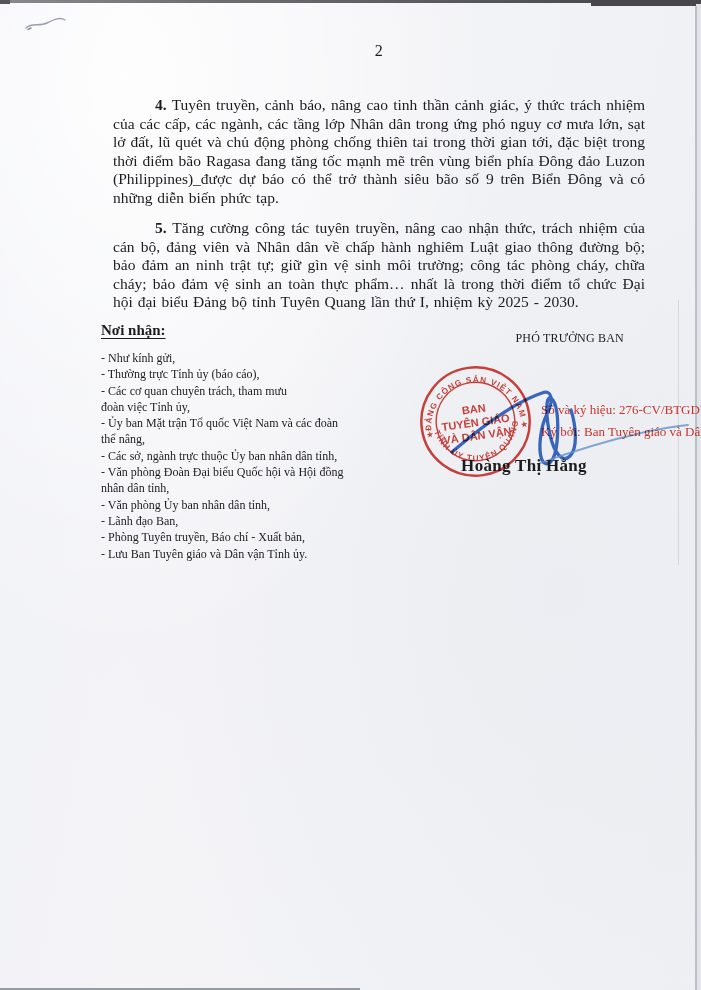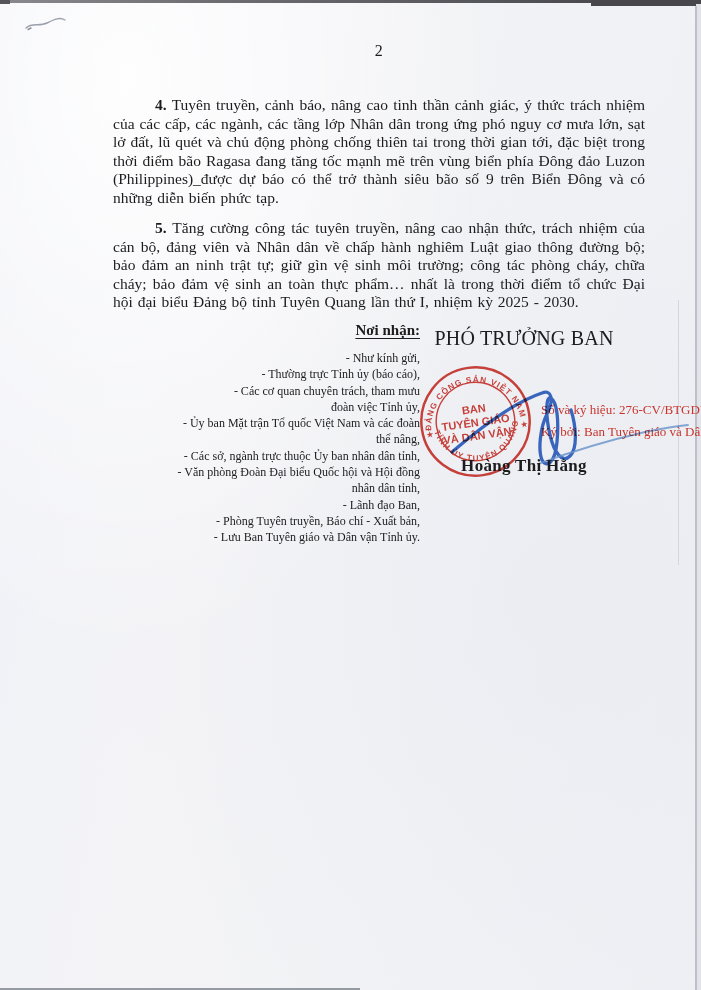--- a/index.html
+++ b/index.html
@@ -26,29 +26,29 @@
 
   .page-number{position:absolute;top:42px;left:101px;width:556px;text-align:center;
     font-size:16px;letter-spacing:.5px;}
 
   .body-text{position:absolute;top:84px;left:101px;width:556px;}
   .para{margin:12px;font-size:15.5px;line-height:18.5px;text-align:justify;
     text-indent:42px;word-spacing:1px;}
   .para + .para{margin-top:9px;}
   .pnum{font-weight:bold;}
 
-  .recipients{position:absolute;top:322px;left:85px;width:335px;text-align:right;}
+  .recipients{position:absolute;top:322px;left:101px;width:335px;}
   .rcpt-heading{font-size:15px;font-weight:bold;text-decoration:underline;
     text-underline-offset:3px;margin-bottom:11px;}
   .rcpt-line{font-size:12px;line-height:16.3px;}
   .it{}
 
   .sign-title{position:absolute;top:330px;left:424px;width:200px;text-align:center;}
   .sign-title .t1{font-size:16px;font-weight:bold;line-height:17.5px;letter-spacing:.2px;}
-  .sign-title .t2{font-size:20px;line-height:17.5px;letter-spacing:.2px;}
+  .sign-title .t2{font-size:12px;line-height:17.5px;letter-spacing:.2px;text-align:right;}
 
   .stamp{position:absolute;left:418px;top:364px;width:115px;height:115px;
     transform:rotate(-8deg);opacity:.92;mix-blend-mode:multiply;}
   .stamp text{font-family:"Liberation Sans","DejaVu Sans",sans-serif;fill:#d0342c;font-weight:bold;}
 
   .esign{position:absolute;left:541px;top:399px;color:#c8342c;
     font-size:13px;line-height:21.5px;white-space:nowrap;}
 
   .signature{position:absolute;left:430px;top:380px;width:260px;height:110px;
     mix-blend-mode:multiply;}
@@ -84,20 +84,21 @@
     <div class="rcpt-heading">Nơi nhận:</div>
     <div class="rcpt-line">- Như kính gửi,</div>
     <div class="rcpt-line"><span>- Thường trực Tỉnh ủy </span><span class="it">(báo cáo)</span><span>,</span></div>
     <div class="rcpt-line">- Các cơ quan chuyên trách, tham mưu</div>
     <div class="rcpt-line">đoàn việc Tỉnh ủy,</div>
     <div class="rcpt-line">- Ủy ban Mặt trận Tổ quốc Việt Nam và các đoàn</div>
     <div class="rcpt-line">thể nâng,</div>
     <div class="rcpt-line">- Các sở, ngành trực thuộc Ủy ban nhân dân tỉnh,</div>
     <div class="rcpt-line">- Văn phòng Đoàn Đại biểu Quốc hội và Hội đồng</div>
     <div class="rcpt-line">nhân dân tỉnh,</div>
+    <div class="rcpt-line">- Văn phòng Ủy ban nhân dân tỉnh,</div>
     <div class="rcpt-line">- Lãnh đạo Ban,</div>
     <div class="rcpt-line">- Phòng Tuyên truyền, Báo chí - Xuất bản,</div>
     <div class="rcpt-line">- Lưu Ban Tuyên giáo và Dân vận Tỉnh ủy.</div>
   </div>
 
   <div class="sign-title">
     <div class="t2">PHÓ TRƯỞNG BAN</div>
   </div>
 
   <svg class="stamp" viewBox="0 0 120 120">

